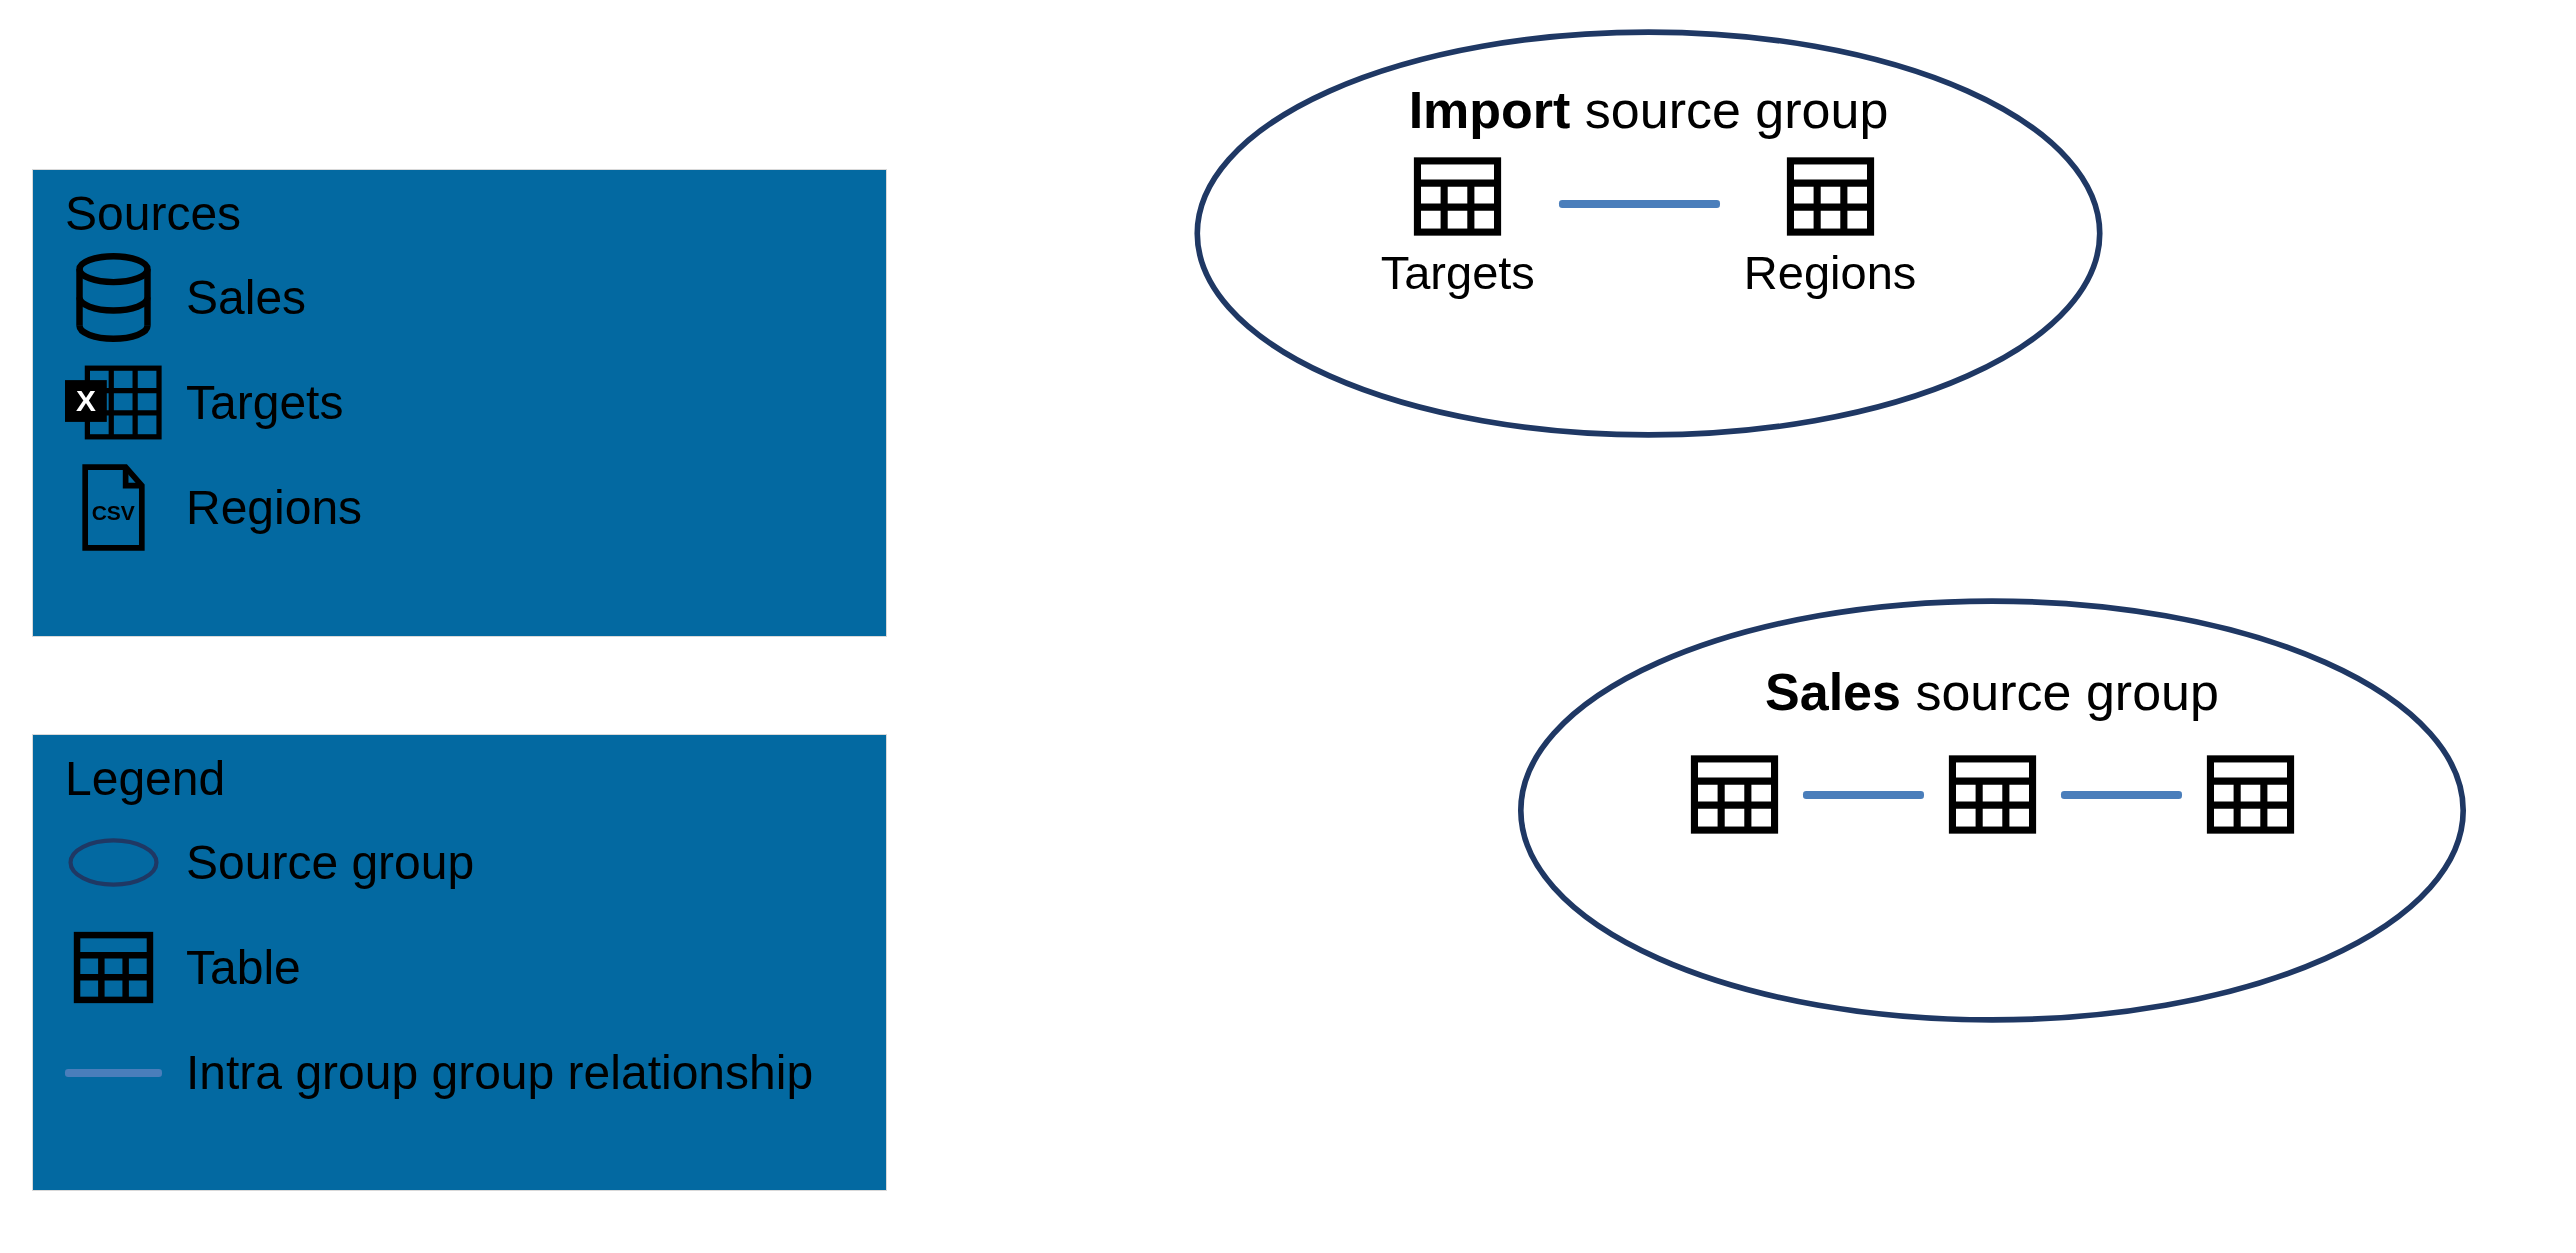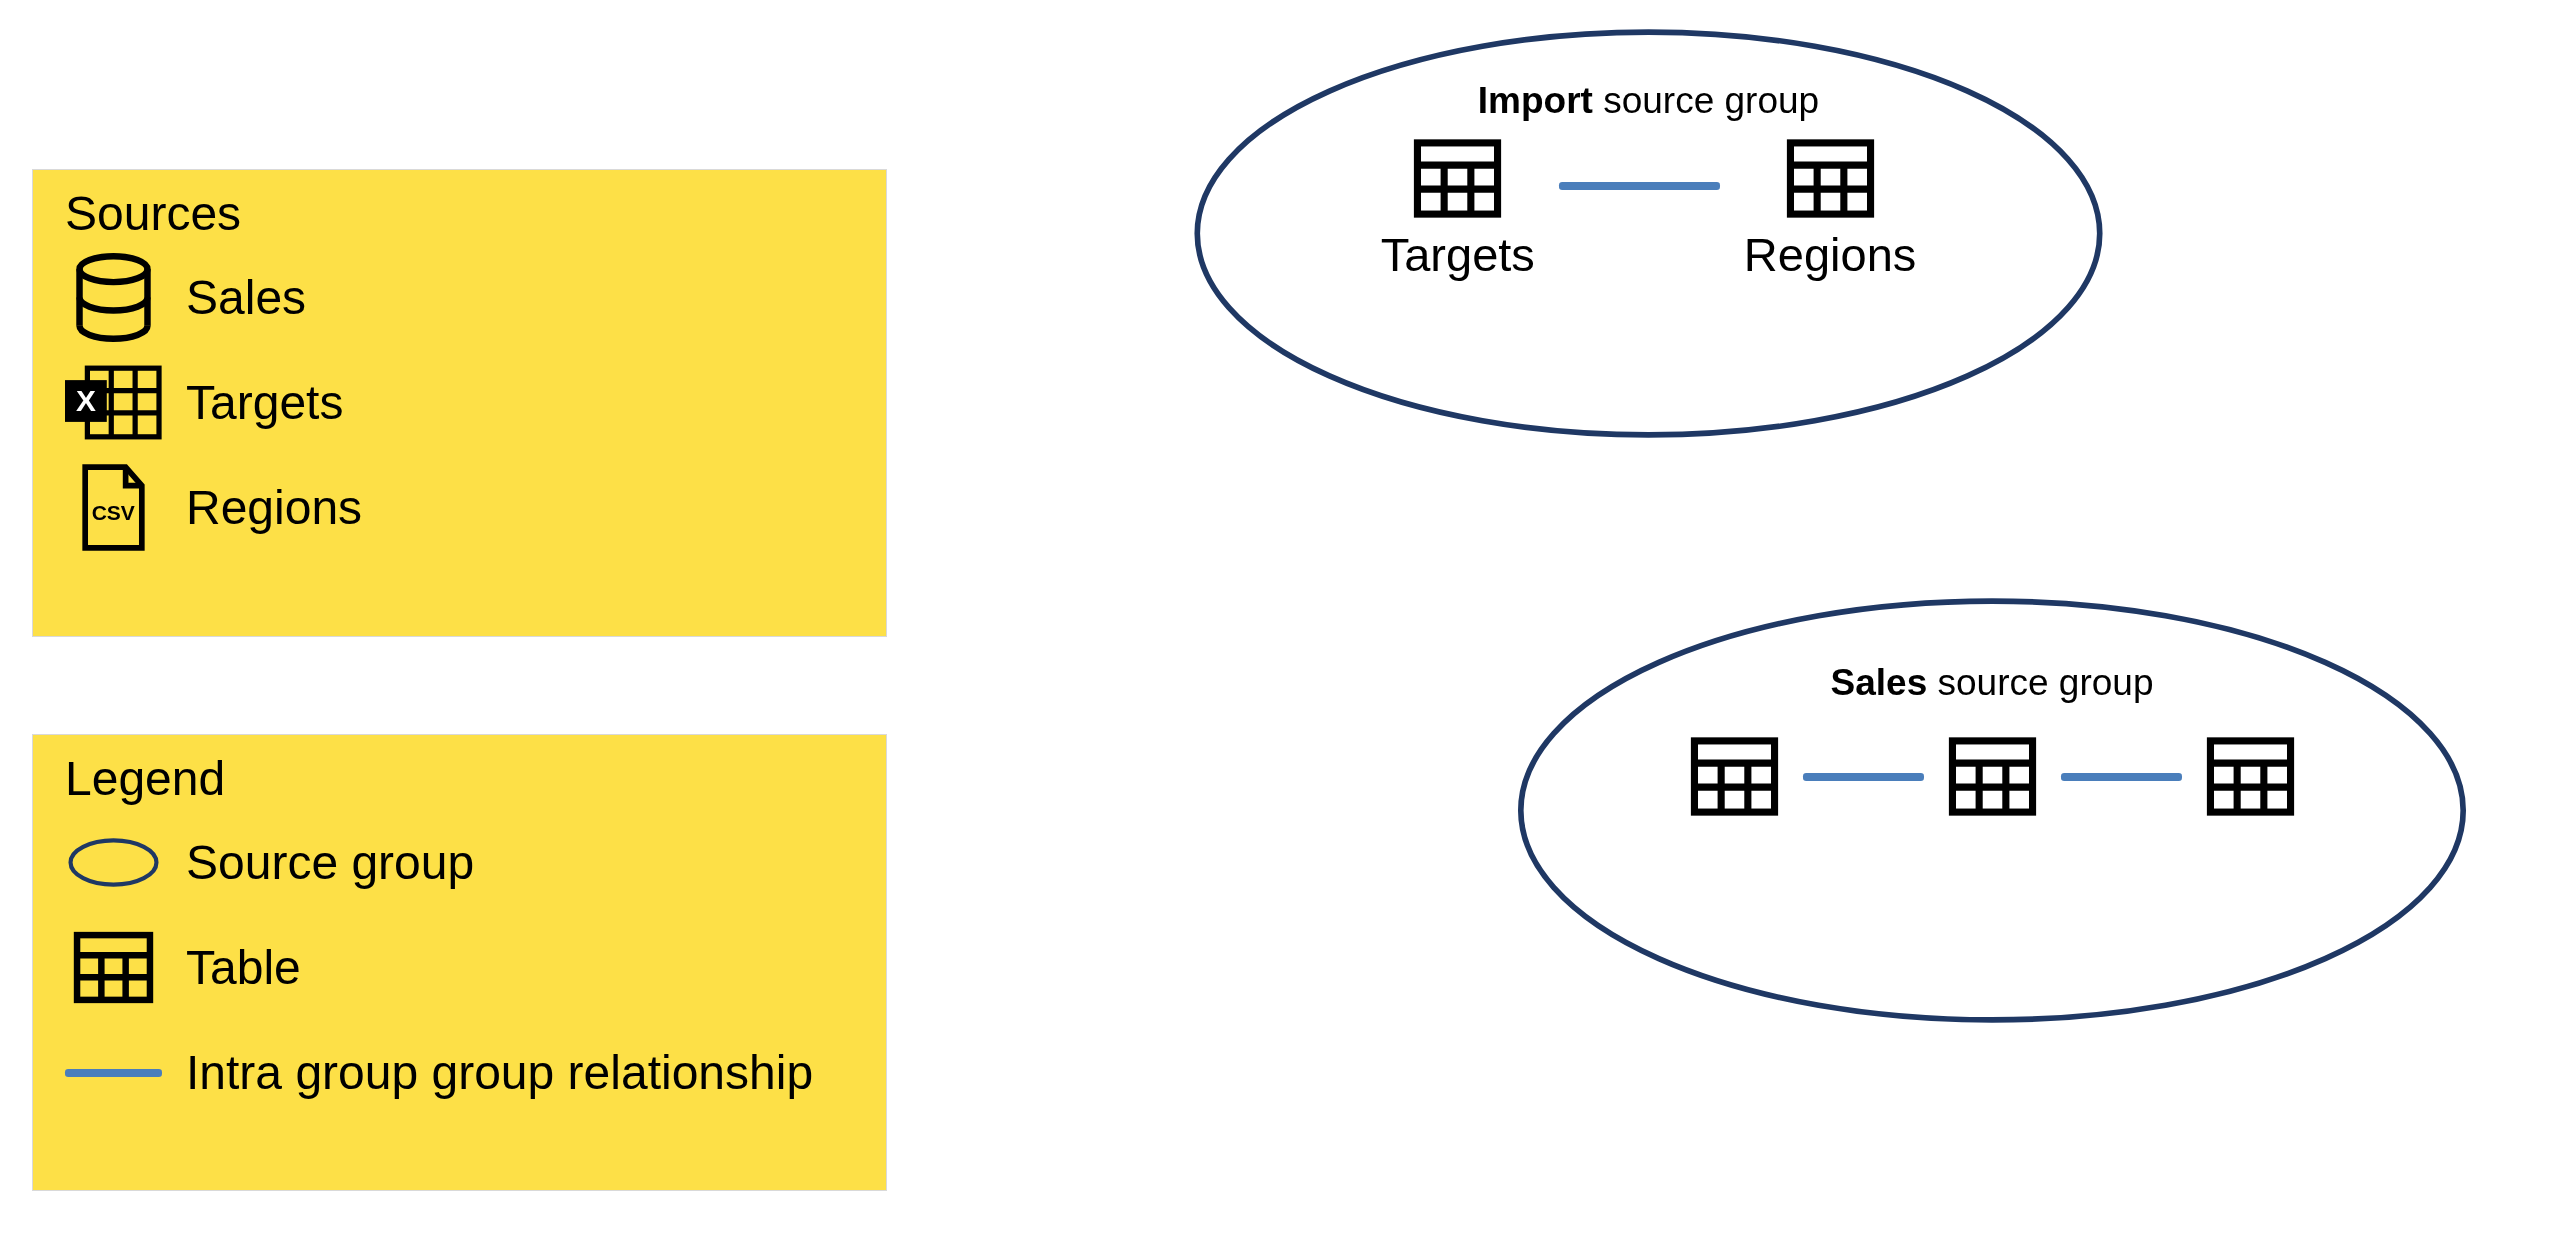--- a/index.html
+++ b/index.html
@@ -11,21 +11,21 @@
   }
   .canvas {
     position: relative;
     width: 2576px;
     height: 1254px;
   }
 
   
   .panel {
     position: absolute;
-    background: #fde047;
+    background: #0369a1;
     border: 1.6px solid #d9d9d9;
     box-sizing: border-box;
   }
   .panel-sources {
     left: 32px;
     top: 169px;
     width: 855px;
     height: 468px;
     padding: 16px 32px;
   }
@@ -58,21 +58,21 @@
   .row-label {
     font-size: 48px;
   }
 
   
   .group {
     position: absolute;
     text-align: center;
   }
   .group-title {
-    font-size: 37px;
+    font-size: 52px;
     margin-bottom: 16px;
     white-space: nowrap;
   }
   .group svg.ellipse {
     position: absolute;
     left: 0;
     top: 0;
     pointer-events: none;
   }
   .tables-line {

